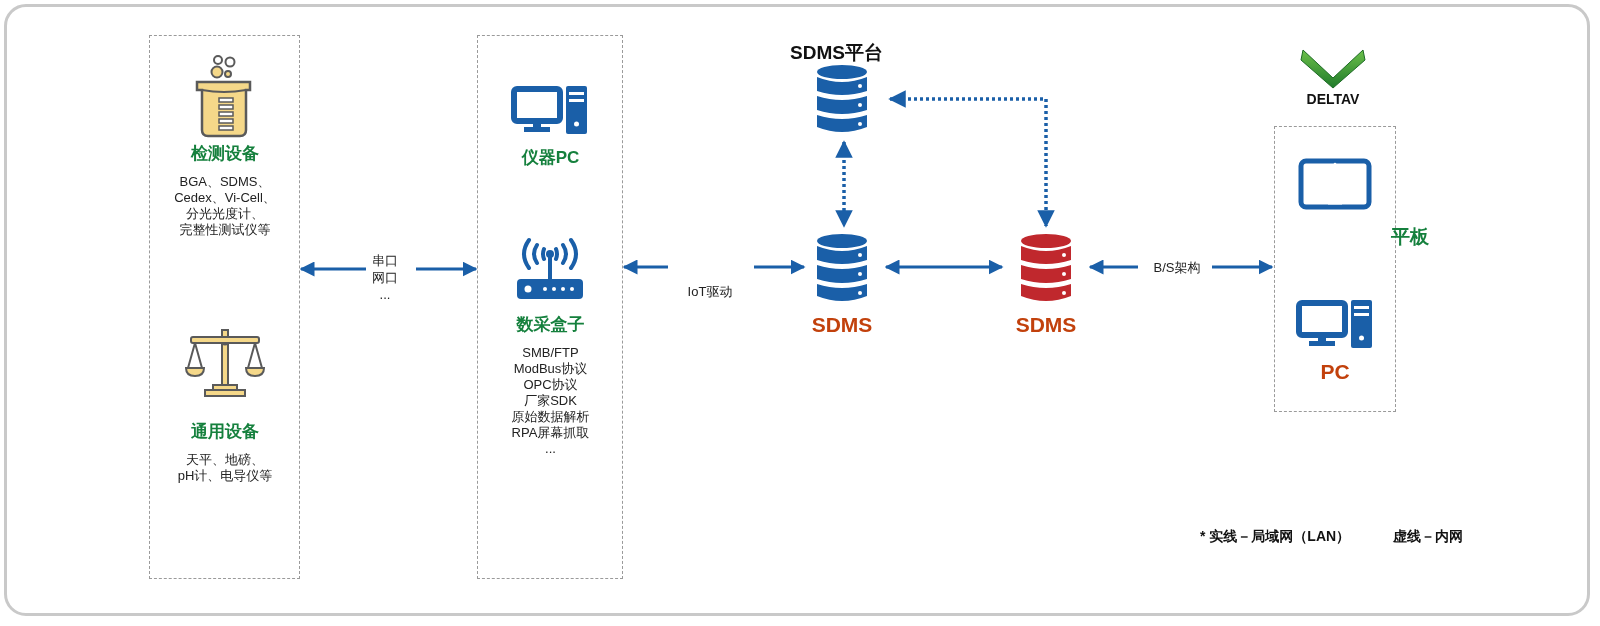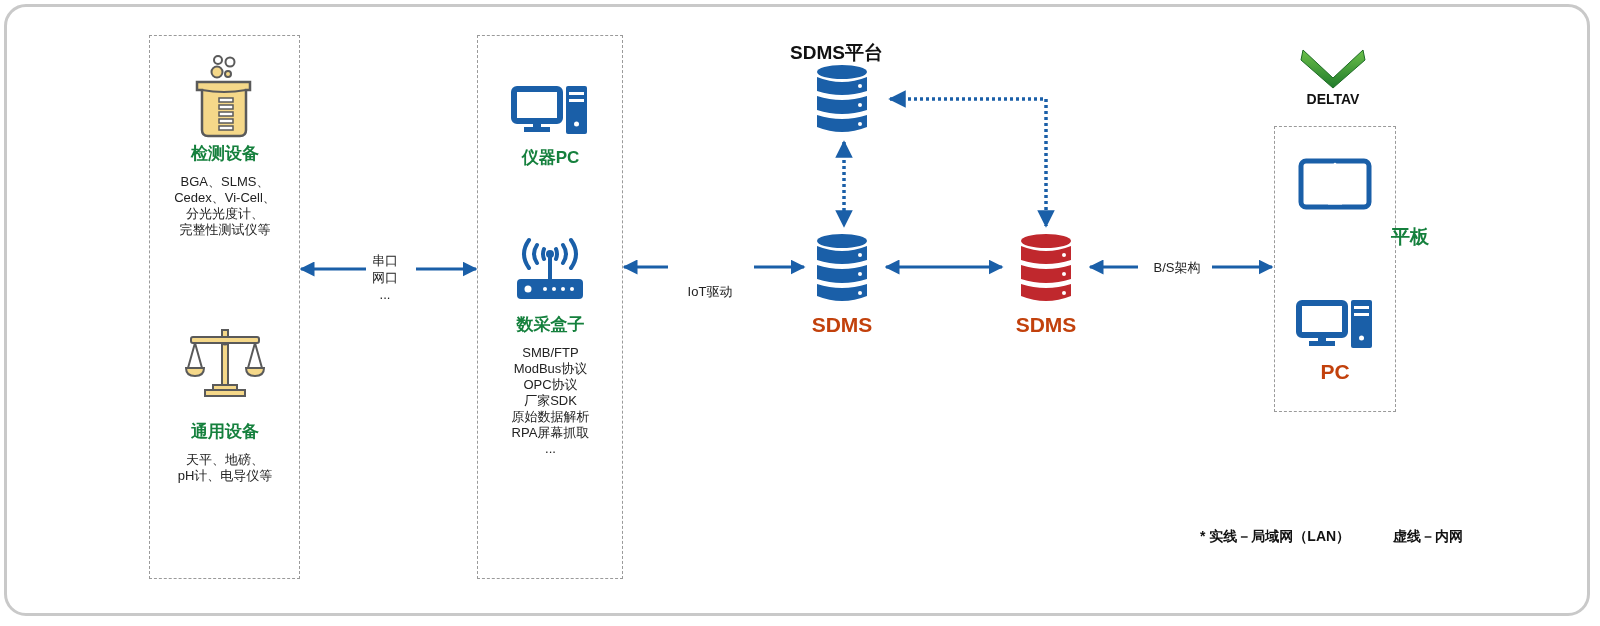--- a/index.html
+++ b/index.html
@@ -35,21 +35,21 @@
     <path d="M12 40 Q34 44 56 40" fill="none" stroke="#5a5a5a" stroke-width="2"></path>
     <rect x="29" y="48" width="14" height="4" fill="#fff" stroke="#5a5a5a" stroke-width="1.5"></rect>
     <rect x="29" y="55" width="14" height="4" fill="#fff" stroke="#5a5a5a" stroke-width="1.5"></rect>
     <rect x="29" y="62" width="14" height="4" fill="#fff" stroke="#5a5a5a" stroke-width="1.5"></rect>
     <rect x="29" y="69" width="14" height="4" fill="#fff" stroke="#5a5a5a" stroke-width="1.5"></rect>
     <rect x="29" y="76" width="14" height="4" fill="#fff" stroke="#5a5a5a" stroke-width="1.5"></rect>
   </svg>
 </div>
 <div class="abs center title" style="left:150px;top:142px;width:150px;">检测设备</div>
 <div class="abs center sub" style="left:150px;top:174px;width:150px;">
-  <div>BGA、SLMS、</div>
+  <div>BGA、SDMS、</div>
   <div>Cedex、Vi-Cell、</div>
   <div>分光光度计、</div>
   <div>完整性测试仪等</div>
 </div>
 
 <div class="abs" style="left:185px;top:328px;width:80px;height:72px;">
   <svg width="80" height="72" viewBox="0 0 80 72">
     <g fill="#f5d889" stroke="#5a5a5a" stroke-width="2">
       <rect x="37" y="2" width="6" height="56"></rect>
       <circle cx="40" cy="13" r="3.5"></circle>

